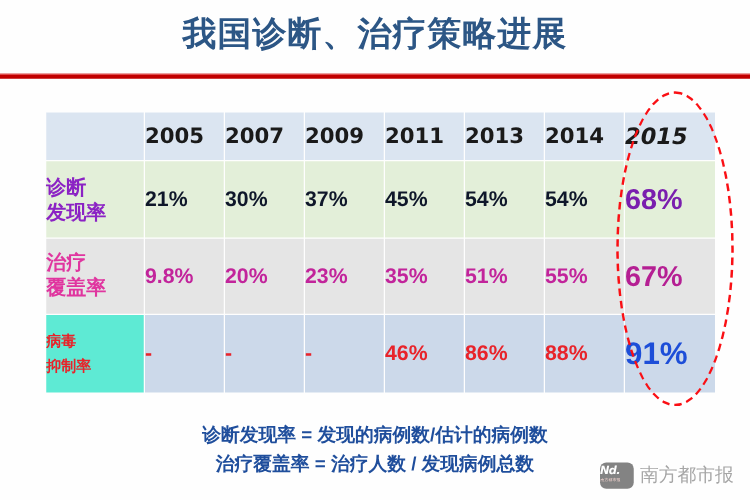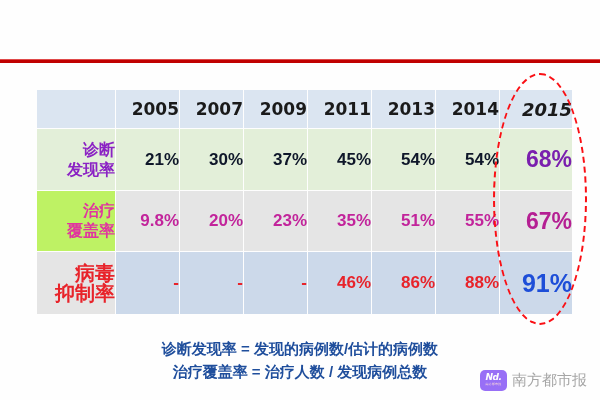--- a/index.html
+++ b/index.html
@@ -59,21 +59,21 @@
   }
   table.data {
     width: 531px;
     height: 224px;
     border-collapse: separate;
     border-spacing: 1px;
     table-layout: fixed;
   }
   table.data td, table.data th {
     padding: 0;
-    text-align: right;
+    text-align: left;
     vertical-align: middle;
     font-weight: bold;
   }
   col.lbl  { width: 78px; }
   col.yr   { width: 63px; }
   col.yr15 { width: 72px; }
 
   
   tr.head td {
     background: #dbe5f1;
@@ -87,27 +87,27 @@
   tr.head td.c2015 { font-size: 18px; font-style: italic; }
 
   
   tr.r1 td { background: #e3efd9; height: 61px; color: #0f172a; font-size: 17px; }
   tr.r1 td.lbl-cell { color: #8b22c4; font-size: 16px; line-height: 20px;
                       font-family: "DejaVu Sans", "Liberation Sans", sans-serif; }
   tr.r1 td.c2015 { font-size: 23px; color: #7a1fae; }
 
   
   tr.r2 td { background: #e5e5e5; height: 60px; color: #c2249b; font-size: 17px; }
-  tr.r2 td.lbl-cell { background: #bef264; color: #e0359f; font-size: 16px; line-height: 20px;
-                      font-family: Liberation Serif, serif; }
+  tr.r2 td.lbl-cell { background: #e5e5e5; color: #e0359f; font-size: 16px; line-height: 20px;
+                      font-family: Liberation Mono, monospace; }
   tr.r2 td.c2015 { font-size: 23px; color: #b51f93; }
 
   
   tr.r3 td { background: #ccd9ea; height: 62px; color: #e8232a; font-size: 17px; }
-  tr.r3 td.lbl-cell { background: #e5e5e5; color: #e8232a; font-size: 20px; line-height: 20px;
+  tr.r3 td.lbl-cell { background: #5eead4; color: #e8232a; font-size: 12px; line-height: 20px;
                       font-family: "DejaVu Sans", "Liberation Sans", sans-serif; }
   tr.r3 td.c2015 { font-size: 25px; color: #1d4ed8; }
 
   td.lbl-cell { white-space: pre-line; margin-top: 37px; }
 
   
   #ellipse {
     position: absolute;
     left: 493px;
     top: 73px;
@@ -142,25 +142,25 @@
     top: 366px;
     width: 112px;
     height: 28px;
     display: flex;
     align-items: center;
     opacity: 0.88;
   }
   #wm-mark {
     width: 27px;
     height: 21px;
-    background: #8b5cf6;
+    background: #737373;
     border-radius: 5px;
     display: flex;
     flex-direction: column;
-    align-items: center;
+    align-items: flex-start;
     justify-content: center;
     flex: none;
   }
   #wm-mark .m1 {
     color: #ffffff;
     font-family: "DejaVu Sans", "Liberation Sans", sans-serif;
     font-weight: bold;
     font-size: 9px;
     line-height: 9px;
     font-style: italic;
@@ -181,20 +181,21 @@
     font-size: 15px;
     letter-spacing: 0px;
     white-space: nowrap;
   }
 </style>
 </head>
 <body>
 
 <div id="slide">
 
+  <div id="title">我国诊断、治疗策略进展</div>
 
   <div id="title-rule"></div>
 
   <div id="table-wrap">
     <table class="data">
       <colgroup>
         <col class="lbl">
           <col class="yr">
           <col class="yr">
           <col class="yr">

